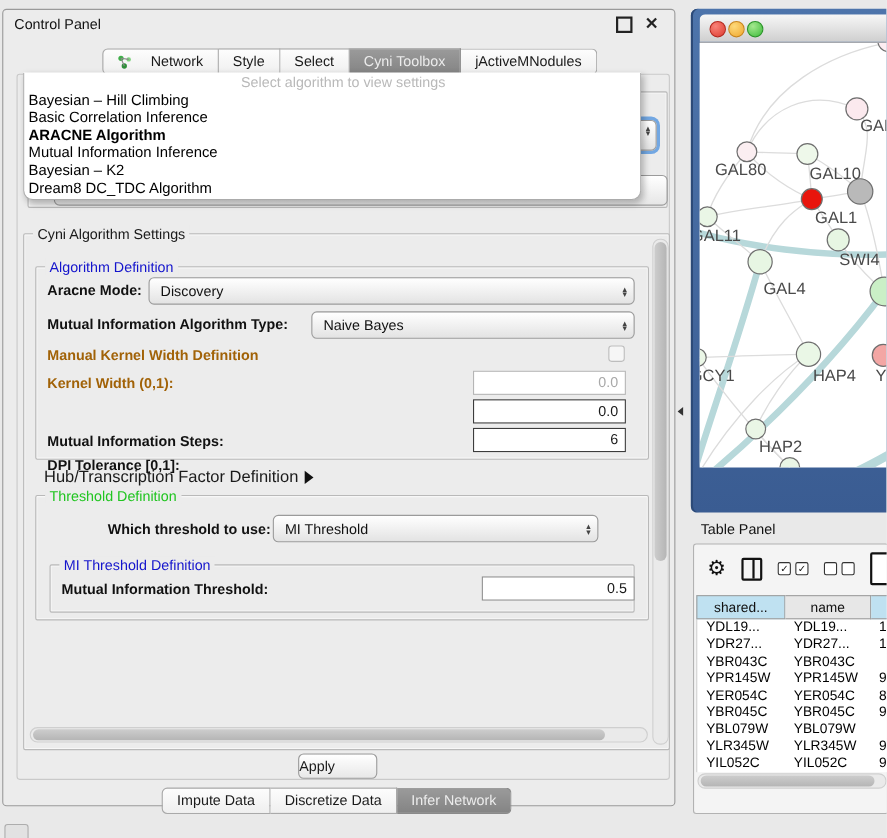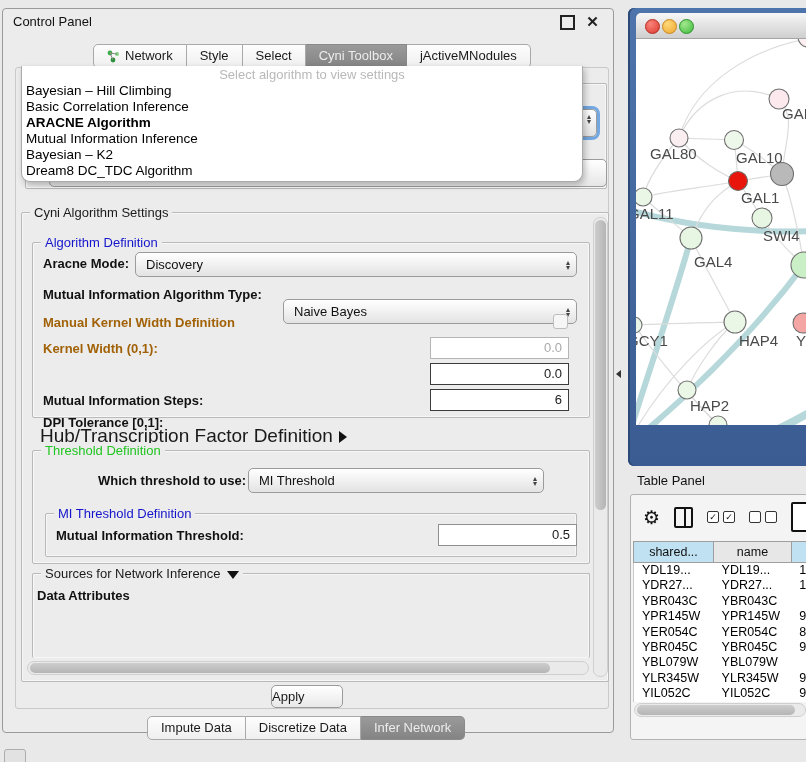--- a/index.html
+++ b/index.html
@@ -6,21 +6,21 @@
   body{width:806px;height:762px;background:#e9e9e9;font-family:"Liberation Sans",sans-serif;position:relative;overflow:hidden;font-size:13px;color:#1a1a1a;}
   .abs{position:absolute;}
   
   #control-panel{left:2px;top:8px;width:610px;height:723px;background:#ececec;border:1px solid #9a9a9a;border-radius:4px;}
   #cp-title{left:10px;top:5px;font-size:13px;color:#111;}
   .winbtn{top:6px;width:13px;height:13px;text-align:center;line-height:13px;font-weight:bold;color:#222;cursor:default;}
   #cp-float{right:38px;width:11px;height:11px;border:2px solid #222;background:transparent;}
   #cp-close{right:14px;font-size:15px;}
   
   .seg{display:flex;position:absolute;}
-  .seg .tab{height:22px;line-height:22px;padding:0 13px;background:linear-gradient(#fdfdfd,#efefef);border:1px solid #a9a9a9;border-left:none;font-size:13px;color:#1a1a1a;white-space:nowrap;display:flex;align-items:center;gap:5px;cursor:default;}
+  .seg .tab{height:22px;line-height:22px;padding:0 13px;background:linear-gradient(#fdfdfd,#efefef);border:1px solid #a9a9a9;border-left:none;font-size:13px;color:#1a1a1a;white-space:nowrap;display:flex;align-items:center;gap:17px;cursor:default;}
   .seg .tab:first-child{border-left:1px solid #a9a9a9;border-radius:5px 0 0 5px;}
   .seg .tab:last-child{border-radius:0 5px 5px 0;}
   .seg .tab.sel{background:linear-gradient(#9a9a9a,#848484);color:#ececec;border-color:#8a8a8a;}
   #top-tabs{left:90px;top:35px;}
   #bottom-tabs{left:144px;top:707px;}
   
   #cp-inner{left:12px;top:58px;width:592px;height:640px;border:1px solid #c9c9c9;border-radius:3px;background:#ececec;}
   
   .groupbox{border:1px solid #b9b9b9;border-radius:2px;box-shadow:inset 0 0 0 1px #f7f7f7;}
   .legend{position:absolute;top:-8px;left:8px;background:#ececec;padding:0 4px;font-size:13px;}
@@ -135,56 +135,52 @@
     <span class="legend">Cyni Algorithm Settings</span>
 
     <div class="abs groupbox" style="left:10px;top:29px;width:556px;height:174px;">
       <span class="legend blue">Algorithm Definition</span>
       <div class="abs boldlbl" style="left:10px;top:13px;">Aracne Mode:</div>
       <div class="combo" style="left:102px;top:9px;width:424px;">
         <span>Discovery</span>
         <span class="stepper">▴<br>▾</span>
       </div>
       <div class="abs boldlbl" style="left:10px;top:44px;">Mutual Information Algorithm Type:</div>
-      <div class="combo" style="left:250px;top:56px;width:276px;">
+      <div class="combo" style="left:250px;top:40px;width:276px;">
         <span>Naive Bayes</span>
         <span class="stepper">▴<br>▾</span>
       </div>
       <div class="abs graylbl" style="left:10px;top:72px;">Manual Kernel Width Definition</div>
       <div class="checkbox" style="left:520px;top:71px;"></div>
       <div class="abs graylbl" style="left:10px;top:98px;">Kernel Width (0,1):</div>
       <div class="field disabled" style="left:397px;top:94px;width:125px;">0.0</div>
       <div class="abs boldlbl" style="left:10px;top:124px;margin-top:48px;">DPI Tolerance [0,1]:</div>
       <div class="field active" style="left:397px;top:120px;width:125px;">0.0</div>
       <div class="abs boldlbl" style="left:10px;top:150px;">Mutual Information Steps:</div>
       <div class="field active" style="left:397px;top:146px;width:125px;">6</div>
     </div>
 
-    <div class="abs" style="left:18px;top:212px;font-size:19px;">
+    <div class="abs" style="left:18px;top:212px;font-size:15px;">
       <span>Hub/Transcription Factor Definition</span><span class="arrow-right"></span>
     </div>
 
     <div class="abs groupbox" style="left:10px;top:237px;width:556px;height:112px;">
       <span class="legend green">Threshold Definition</span>
       <div class="abs boldlbl" style="left:65px;top:22px;">Which threshold to use:</div>
       <div class="combo" style="left:215px;top:17px;width:278px;gap:16px;">
         <span>MI Threshold</span>
         <span class="stepper">▴<br>▾</span>
       </div>
       <div class="abs groupbox" style="left:12px;top:62px;width:530px;height:42px;">
         <span class="legend blue" style="background:#ececec;">MI Threshold Definition</span>
         <div class="abs boldlbl" style="left:10px;top:14px;">Mutual Information Threshold:</div>
         <div class="field" style="left:392px;top:10px;width:125px;border-color:#8f8f8f;">0.5</div>
       </div>
     </div>
 
-    <div class="abs groupbox" style="left:10px;top:360px;width:556px;height:84px;border-bottom:none;">
-      <span class="legend"><span>Sources for Network Inference</span><span class="arrow-down"></span></span>
-      <div class="abs boldlbl" style="left:4px;top:14px;">Data Attributes</div>
-    </div>
 
   </div>
 
   <div class="vscroll" style="left:590px;top:208px;height:458px;">
       <div class="thumb" style="top:2px;height:290px;"></div>
     </div>
   <div class="hscroll" style="left:24px;top:652px;width:560px;">
       <div class="thumb" style="left:2px;width:520px;"></div>
     </div>
 

